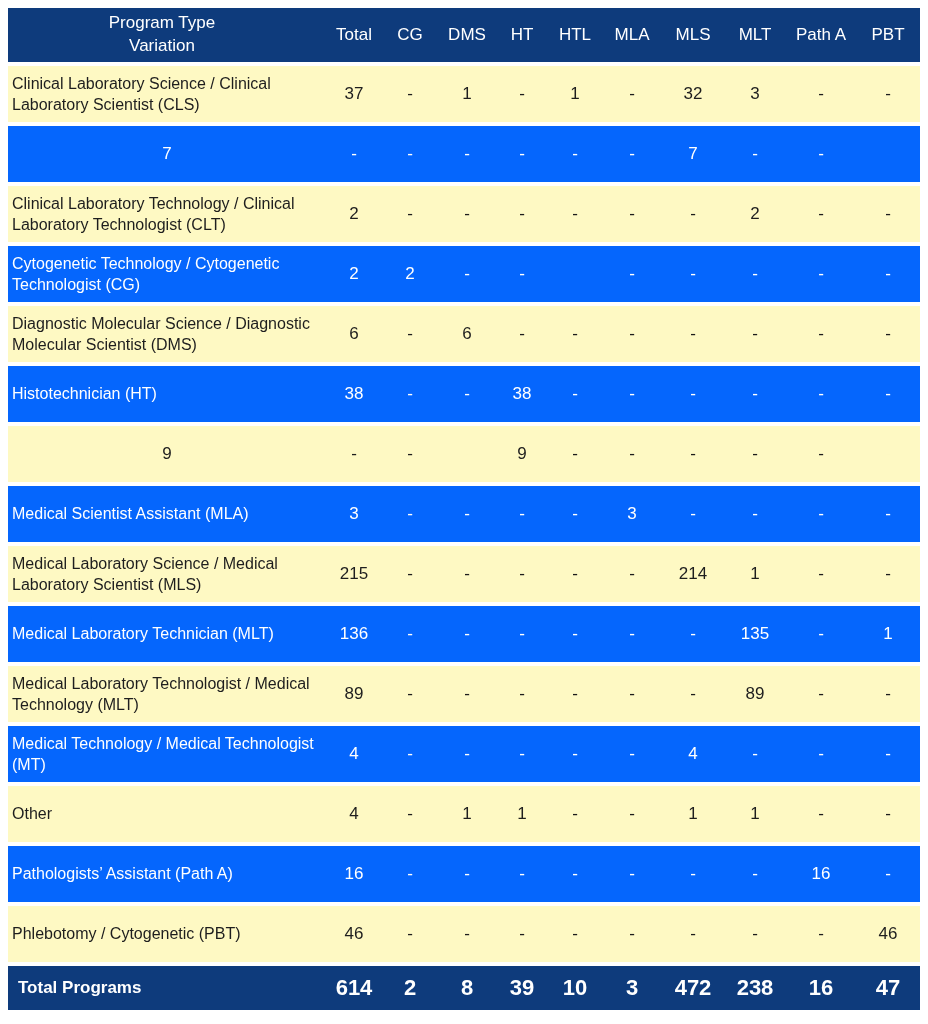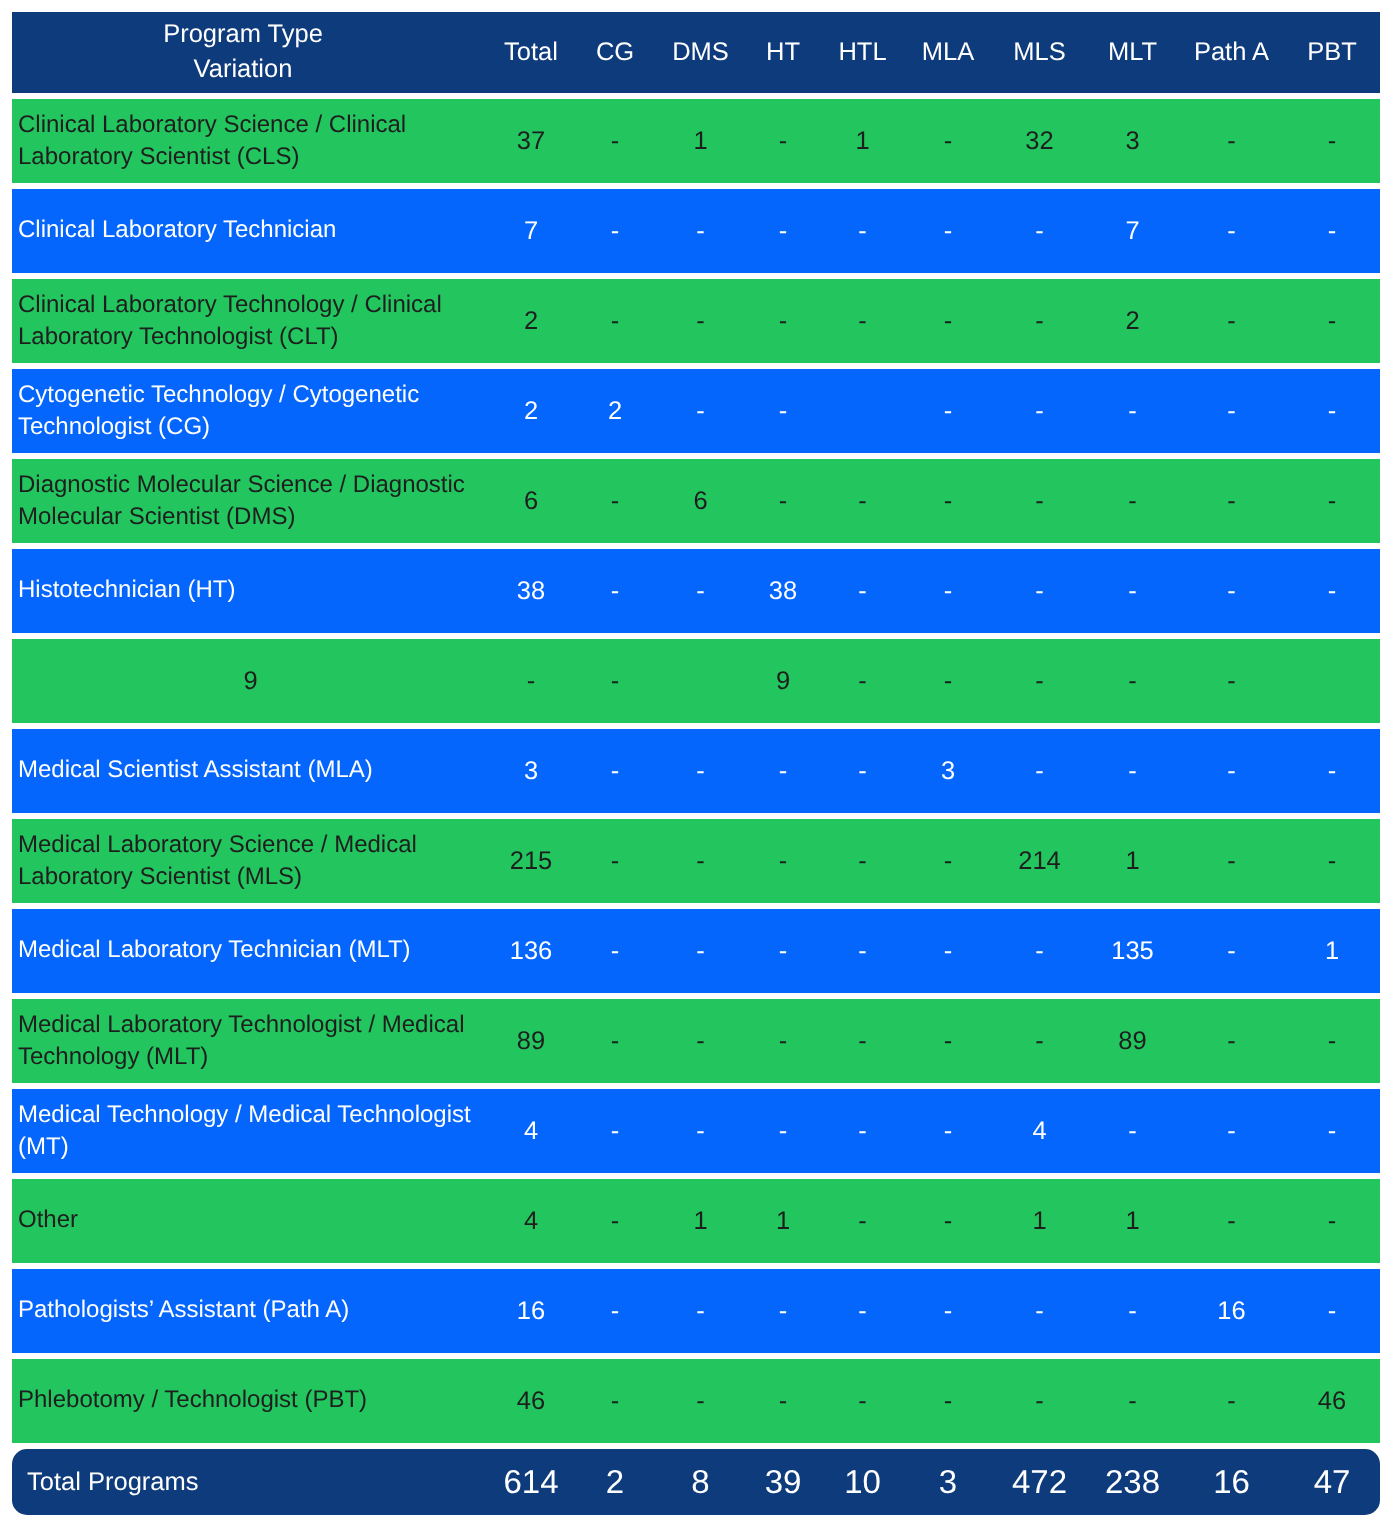--- a/index.html
+++ b/index.html
@@ -55,37 +55,36 @@
     flex-direction: column;
     justify-content: center;
     align-items: center;
     text-align: center;
     line-height: 1.35;
     padding-left: 0;
   }
   
   .trow {
     height: 56px;
-    background: #22c55e;
+    background: #fef9c3;
     color: var(--row-text);
   }
   .trow .label-cell { font-size: 16px; line-height: 1.32; }
   .trow .num { font-size: 17px; }
   .trow.hl {
     background: var(--blue);
     color: var(--white);
   }
   
   .tfoot {
     height: 44px;
     background: var(--navy);
     color: var(--white);
-    font-weight: normal;
+    font-weight: bold;
     font-size: 17px;
-    border-radius: 10px;
   }
   .tfoot .label-cell { padding-left: 10px; font-size: 17px; }
   .tfoot .num { font-size: 22px; }
 </style>
 </head>
 <body>
 
 <div class="page">
 
   <div class="row thead">
@@ -113,21 +112,20 @@
       <div class="cell num">1</div>
       <div class="cell num">-</div>
       <div class="cell num">1</div>
       <div class="cell num">-</div>
       <div class="cell num">32</div>
       <div class="cell num">3</div>
       <div class="cell num">-</div>
       <div class="cell num">-</div>
     </div>
     <div class="row trow hl">
-    <div class="cell label-cell">Clinical Laboratory Technician</div>
   <div class="cell num">7</div>
       <div class="cell num">-</div>
       <div class="cell num">-</div>
       <div class="cell num">-</div>
       <div class="cell num">-</div>
       <div class="cell num">-</div>
       <div class="cell num">-</div>
       <div class="cell num">7</div>
       <div class="cell num">-</div>
       <div class="cell num">-</div>
@@ -281,21 +279,21 @@
       <div class="cell num">-</div>
       <div class="cell num">-</div>
       <div class="cell num">-</div>
       <div class="cell num">-</div>
       <div class="cell num">-</div>
       <div class="cell num">-</div>
       <div class="cell num">16</div>
       <div class="cell num">-</div>
     </div>
     <div class="row trow">
-    <div class="cell label-cell">Phlebotomy / Technologist (PBT)</div>
+    <div class="cell label-cell">Phlebotomy / Cytogenetic (PBT)</div>
   <div class="cell num">46</div>
       <div class="cell num">-</div>
       <div class="cell num">-</div>
       <div class="cell num">-</div>
       <div class="cell num">-</div>
       <div class="cell num">-</div>
       <div class="cell num">-</div>
       <div class="cell num">-</div>
       <div class="cell num">-</div>
       <div class="cell num">46</div>

